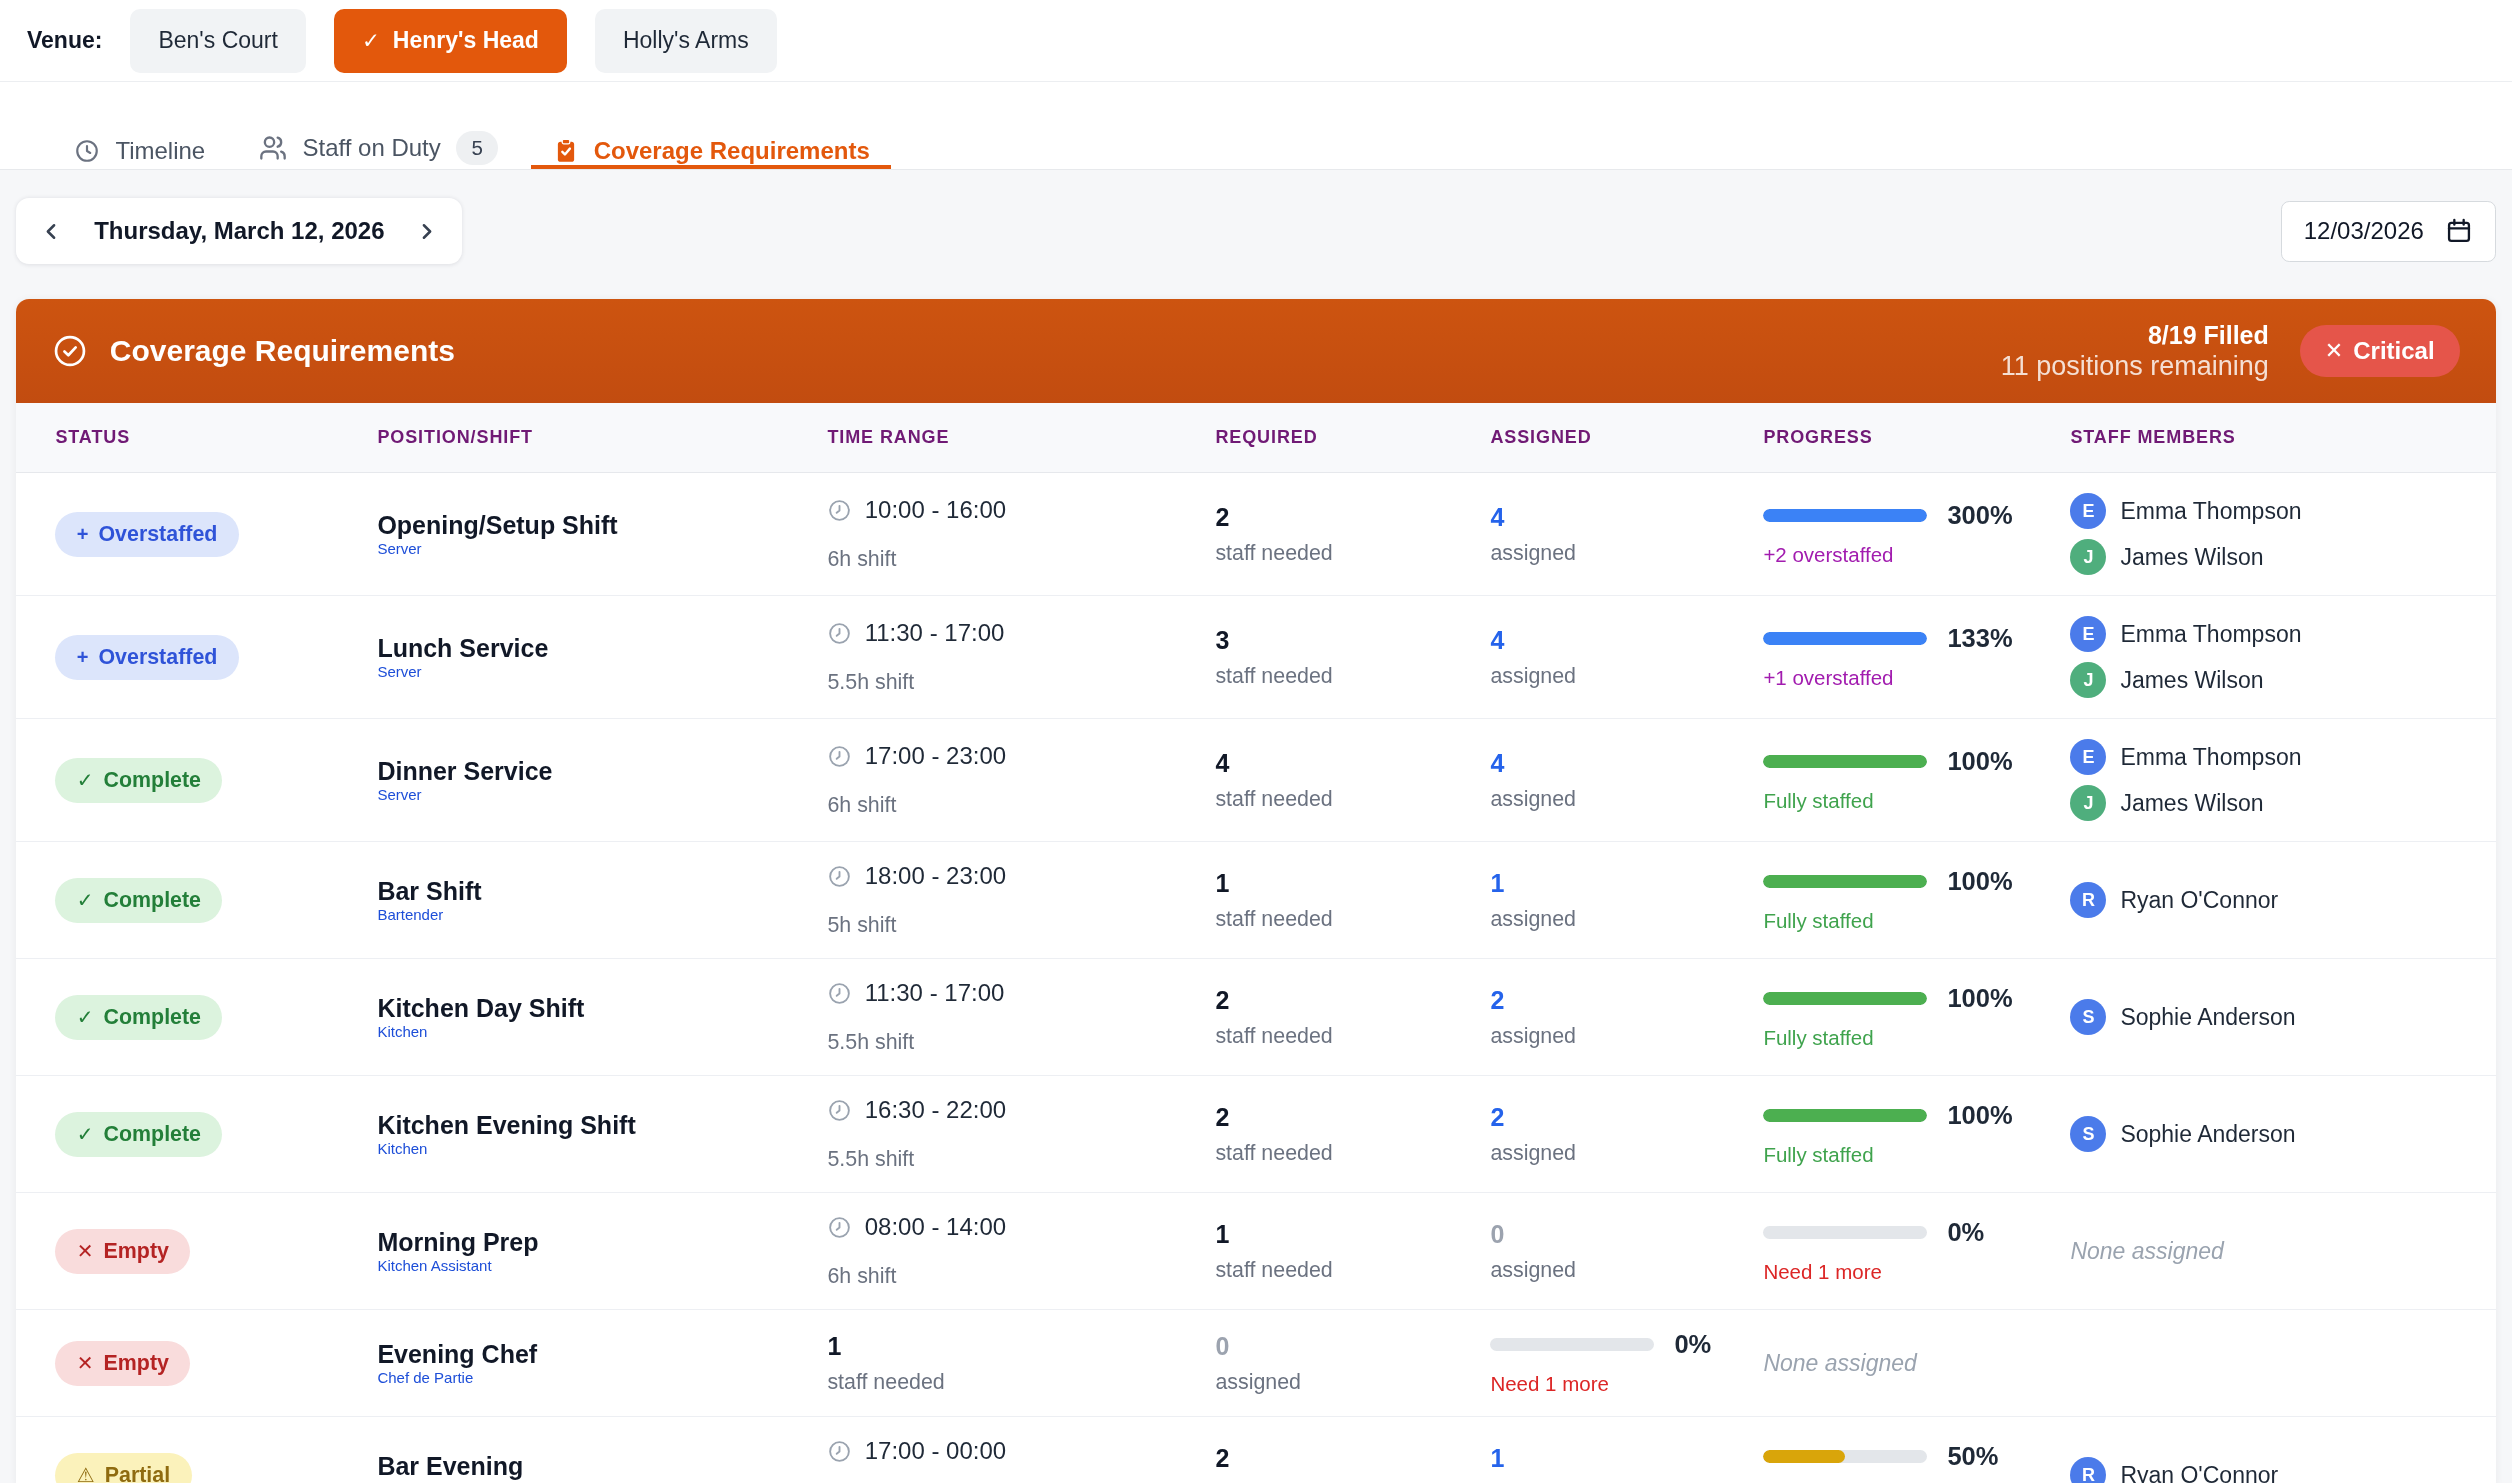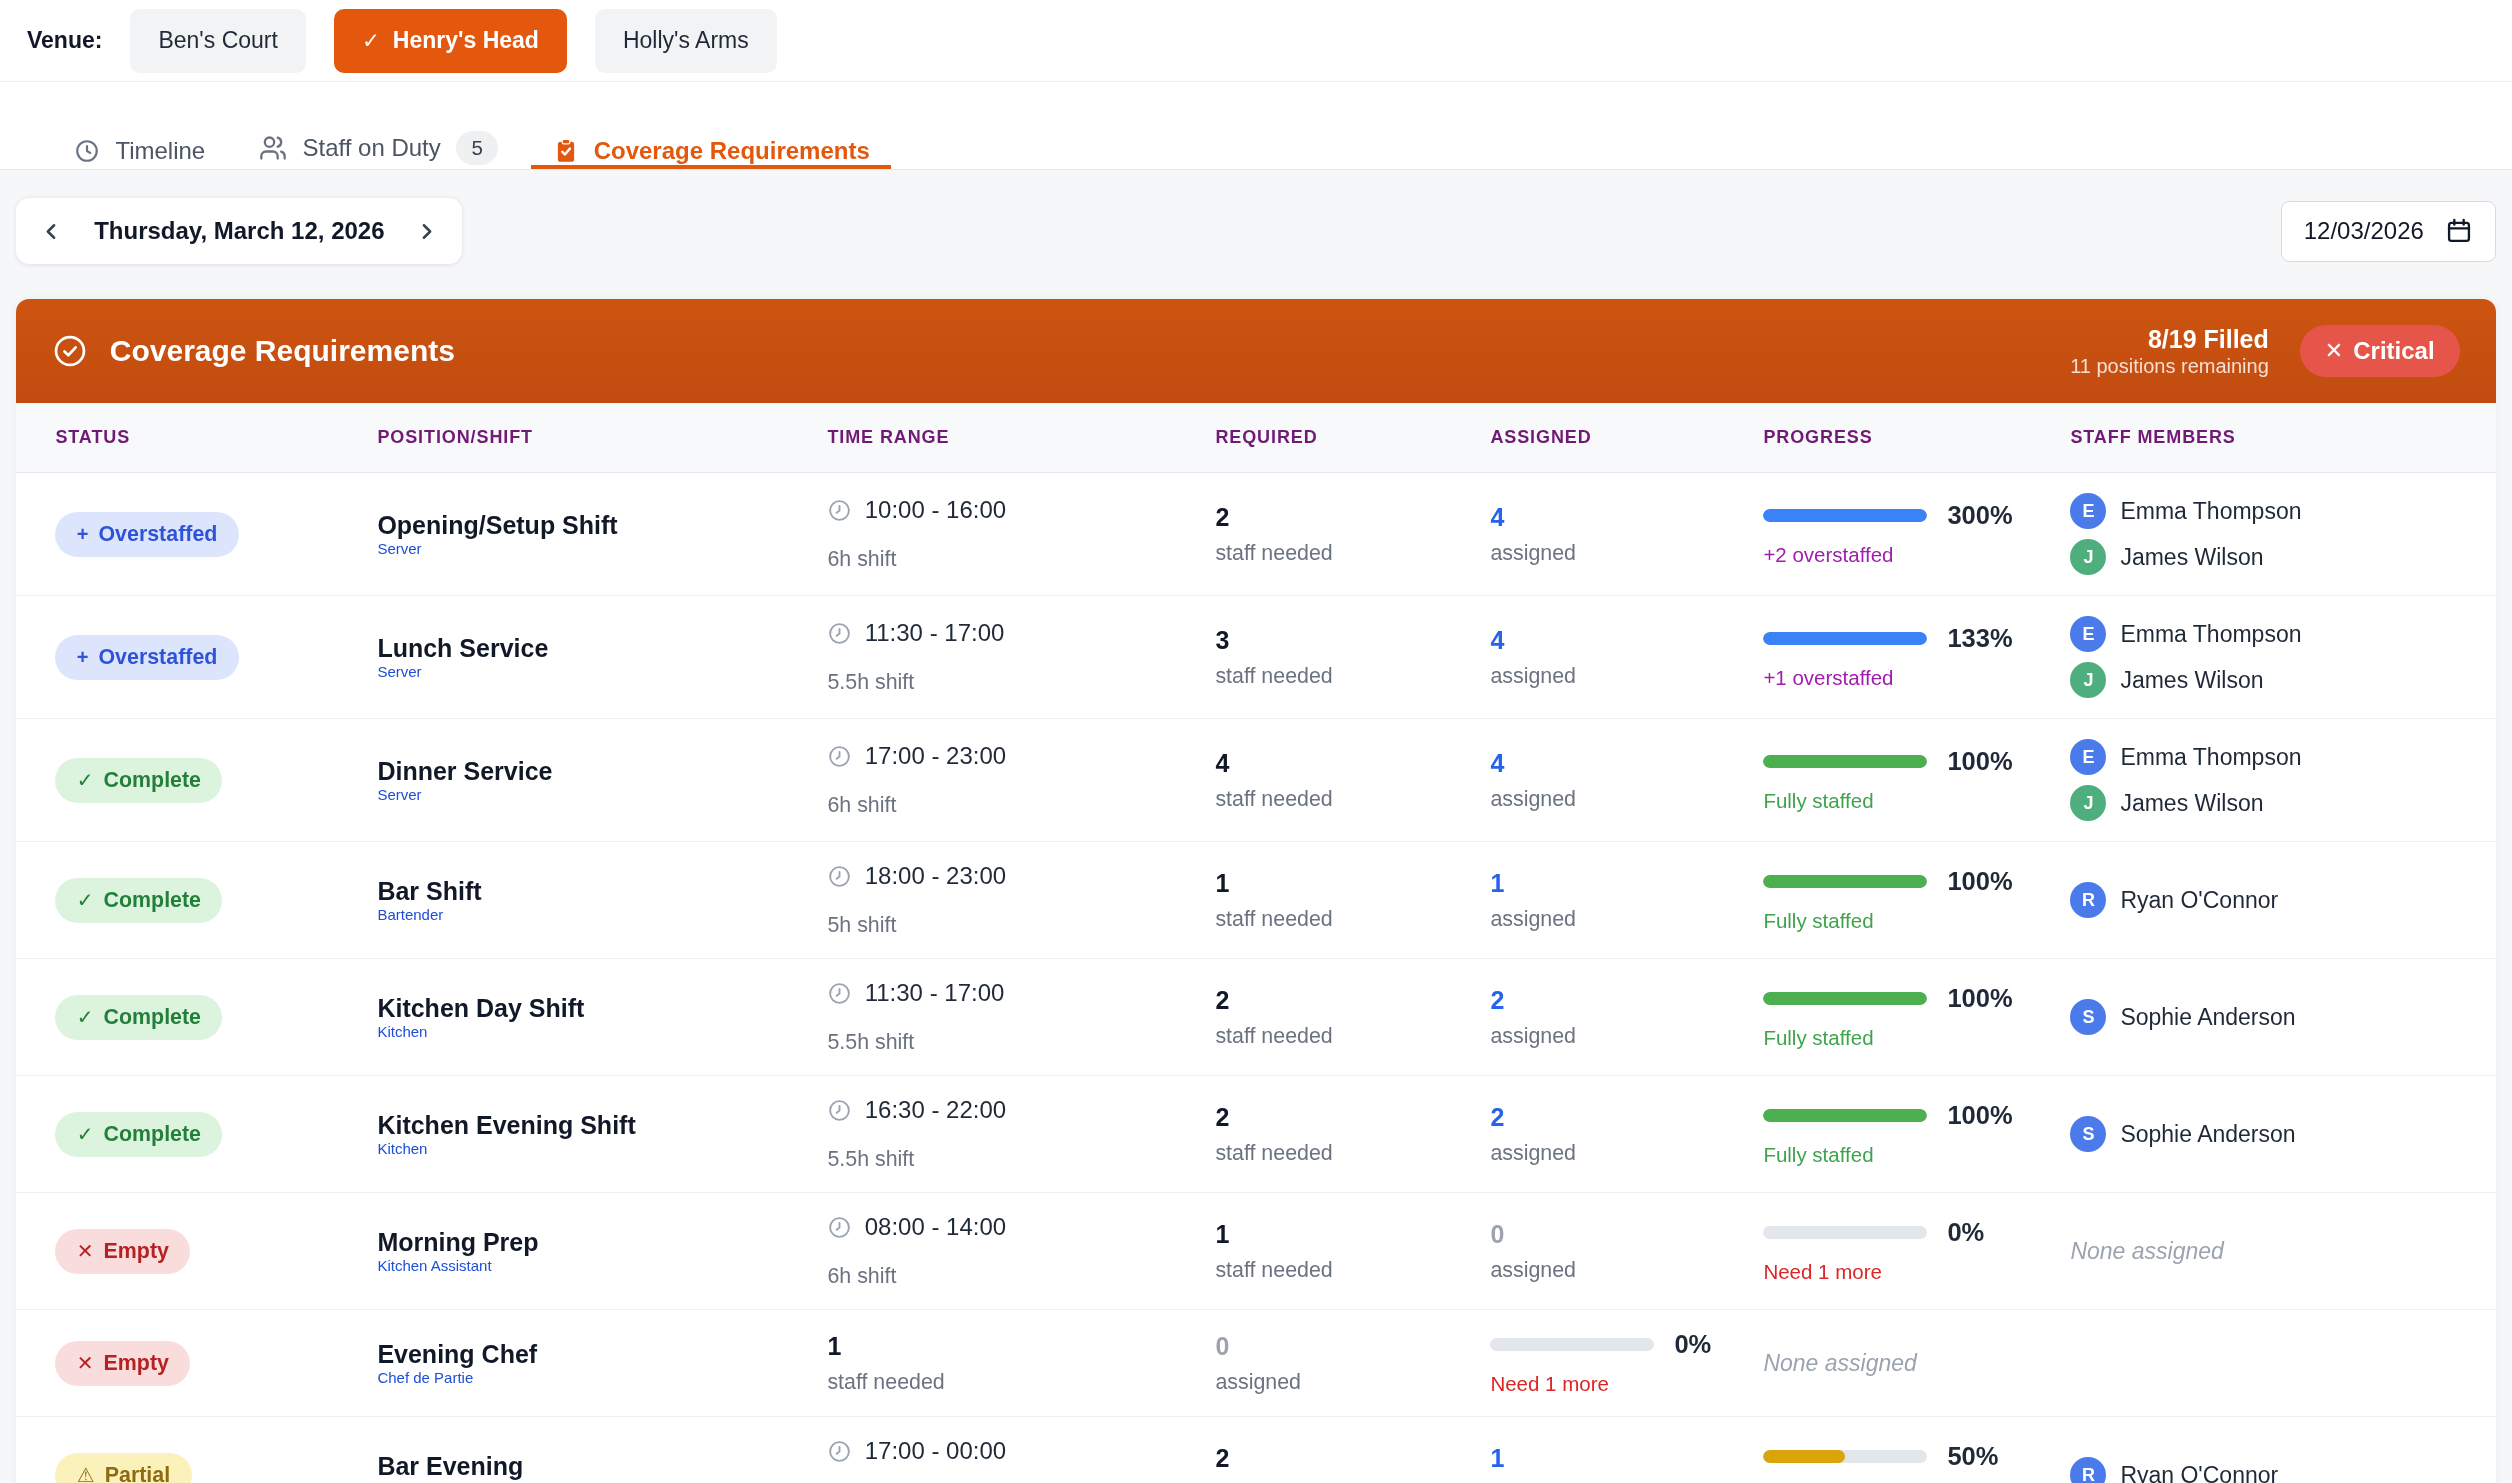--- a/index.html
+++ b/index.html
@@ -83,21 +83,21 @@
   .banner {
     background: linear-gradient(#cd5410, #c24c10);
     height: 104px; display: flex; align-items: center; justify-content: space-between;
     padding: 0 36px;
   }
   .banner-left { display: flex; align-items: center; gap: 21.4px; }
   .banner-title { color: #fff; font-size: 30px; font-weight: 700; }
   .banner-right { display: flex; align-items: center; gap: 31px; }
   .fill-stats { text-align: right; }
   .fill-count { color: #fff; font-size: 25px; font-weight: 700; }
-  .fill-remaining { color: rgba(255,255,255,.82); font-size: 20px; margin-top: 1px; }
+  .fill-remaining { color: rgba(255,255,255,.82); font-size: 27px; margin-top: 1px; }
   .critical-pill {
     background: #e5554a; color: #fff; border-radius: 821px;
     display: flex; align-items: center; gap: 10px;
     padding: 12.3px 25px; font-size: 24px; font-weight: 700;
   }
   .critical-x { font-size: 22px; font-weight: 400; }
 
   
   .grid-row {
     display: grid;

